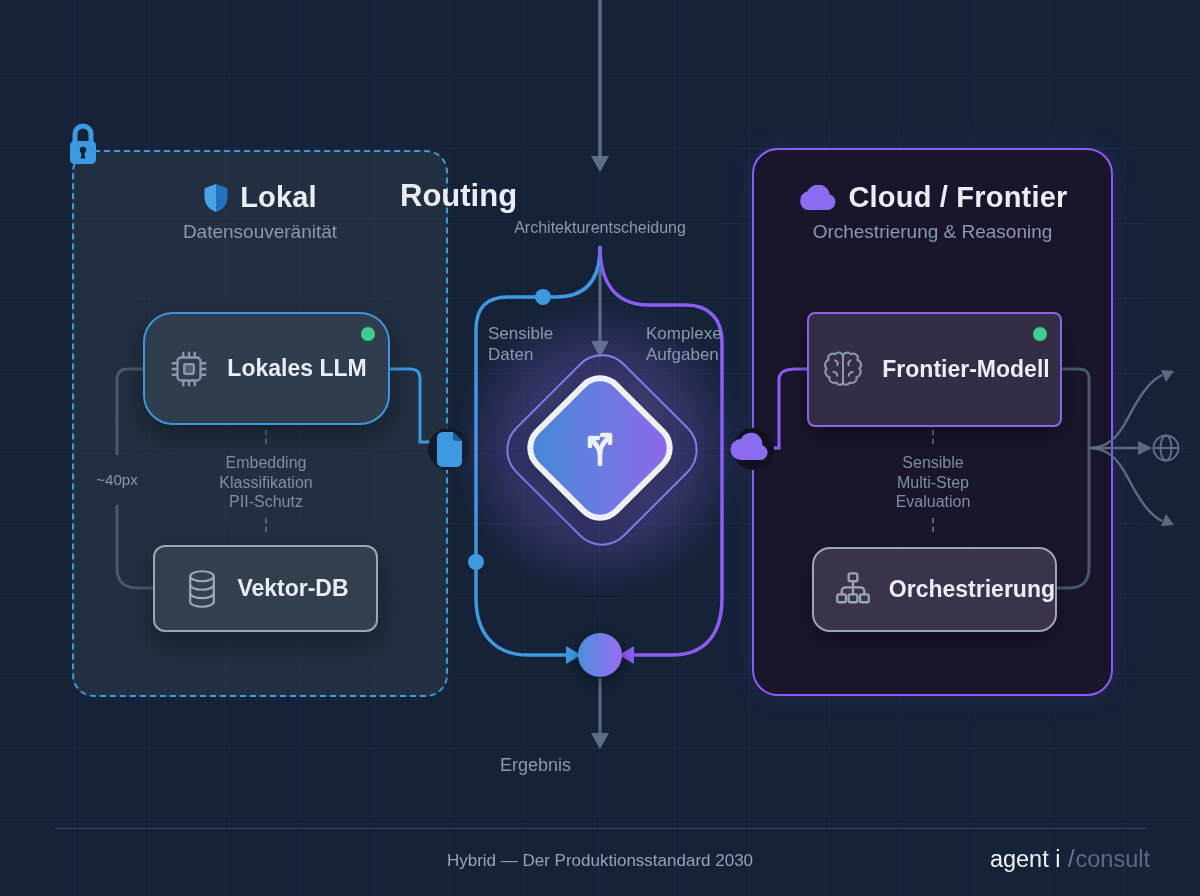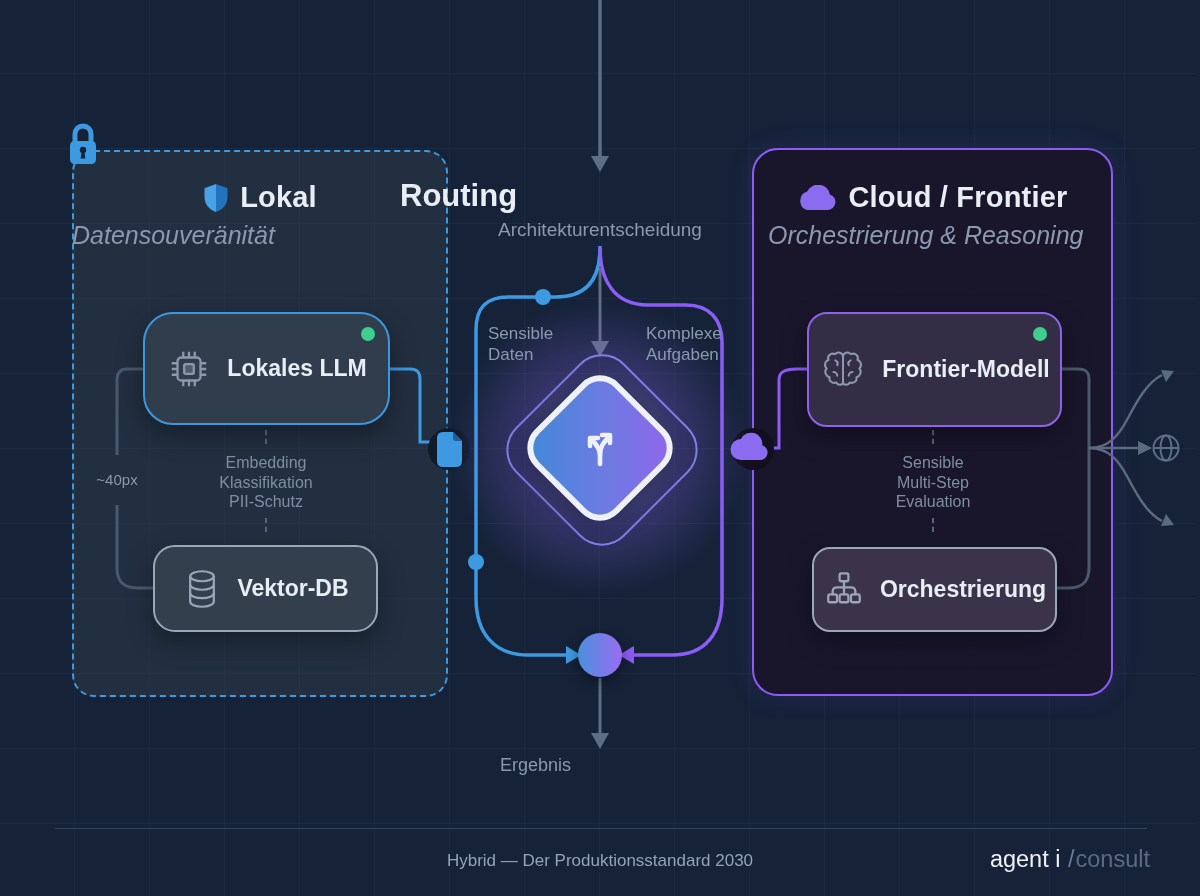--- a/index.html
+++ b/index.html
@@ -21,35 +21,35 @@
     left:72px;top:150px;width:376px;height:547px;border-radius:22px;
     border:2.5px dashed #3d9ae0;background:rgba(52,66,76,0.42);
   }
   .panel-cloud{
     left:752px;top:148px;width:361px;height:548px;border-radius:26px;
     border:2.5px solid #8b5cf6;background:rgba(26,21,42,0.88);
     box-shadow:0 0 28px rgba(139,92,246,0.12);
   }
   .panel-title-row{position:absolute;left:0;right:0;display:flex;align-items:center;justify-content:center;gap:11px;z-index:3;}
   .panel-title{font-size:29px;font-weight:bold;color:#e9eef5;letter-spacing:0.2px;}
-  .panel-subtitle{position:absolute;left:0;right:0;text-align:left;font-size:25px;color:#8a99ad;z-index:3;font-style:italic;}
+  .panel-subtitle{position:absolute;left:0;right:0;text-align:center;font-size:19px;color:#8a99ad;z-index:3;}
   
   .node{
     position:absolute;box-sizing:border-box;z-index:3;display:flex;align-items:center;justify-content:center;gap:15px;
     box-shadow:0 10px 26px rgba(0,0,0,0.35);
   }
   .node-label{font-size:23px;font-weight:bold;color:#e9eef5;}
   .node-llm{left:143px;top:312px;width:247px;height:113px;border-radius:30px;background:#2f3d4c;border:2.5px solid #3e97dd;}
-  .node-db{left:153px;top:545px;width:225px;height:87px;border-radius:22px;background:#343f4e;border:2px solid #9aa7b8;}
-  .node-frontier{left:807px;top:312px;width:255px;height:115px;border-radius:20px;background:#332d45;border:2.5px solid #8f62ea;}
-  .node-orch{left:812px;top:547px;width:245px;height:85px;border-radius:18px;background:#3a3349;border:2px solid #9aa7b8;}
+  .node-db{left:153px;top:545px;width:225px;height:87px;border-radius:12px;background:#343f4e;border:2px solid #9aa7b8;}
+  .node-frontier{left:807px;top:312px;width:255px;height:115px;border-radius:8px;background:#332d45;border:2.5px solid #8f62ea;}
+  .node-orch{left:812px;top:547px;width:245px;height:85px;border-radius:18px;background:#3a3349;border:2px solid #9aa7b8;justify-content:flex-end;}
   .status-dot{position:absolute;top:13px;right:13px;width:14px;height:14px;border-radius:50%;background:#3ecf8e;}
   
   .routing-title{position:absolute;left:400px;top:178px;width:400px;text-align:left;font-size:31px;font-weight:bold;z-index:3;}
-  .routing-subtitle{position:absolute;left:400px;top:219px;width:400px;text-align:center;font-size:19px;color:#8a99ad;z-index:3;}
+  .routing-subtitle{position:absolute;left:400px;top:219px;width:400px;text-align:center;font-size:16px;color:#8a99ad;z-index:3;}
   .branch-label{position:absolute;font-size:17px;line-height:21px;color:#8a99ad;z-index:3;}
   .cap-list{position:absolute;width:220px;text-align:center;font-size:16px;line-height:19.5px;color:#7e8ea0;z-index:3;}
   .size-note{position:absolute;left:84px;top:471px;width:66px;text-align:center;font-size:15px;color:#8b99ac;z-index:3;}
   .tick{position:absolute;width:0;height:14px;border-left:2px dashed #55677f;z-index:2;}
   .result-label{position:absolute;left:500px;top:755px;width:200px;text-align:left;font-size:18px;color:#8a99ad;z-index:3;}
   
   .glow{position:absolute;left:450px;top:298px;width:300px;height:300px;border-radius:50%;z-index:2;
     background:radial-gradient(circle, rgba(205,190,255,0.40) 0%, rgba(145,105,245,0.26) 38%, rgba(139,92,246,0.0) 70%);}
   .diamond-outer{position:absolute;left:525px;top:373px;width:150px;height:150px;border-radius:32px;
     border:2px solid rgba(135,130,240,0.95);transform:rotate(45deg);z-index:3;}
@@ -98,21 +98,21 @@
     <span class="panel-title">Lokal</span>
   </div>
   <div class="panel-subtitle" style="left:72px;width:376px;top:221px;">Datensouveränität</div>
 
   <div class="panel-title-row" style="left:752px;width:361px;top:181px;">
     <svg width="40" height="26" viewBox="0 0 40 26">
       <path d="M10 25 h20.5 a8 8 0 0 0 2.4-15.6 A12 12 0 0 0 10.2 6.6 A9.6 9.6 0 0 0 10 25 Z" fill="#8b6cf0"></path>
     </svg>
     <span class="panel-title">Cloud / Frontier</span>
   </div>
-  <div class="panel-subtitle" style="left:752px;width:361px;top:221px;margin-left:16px;">Orchestrierung &amp; Reasoning</div>
+  <div class="panel-subtitle" style="left:752px;width:361px;top:221px;">Orchestrierung &amp; Reasoning</div>
 
   <svg class="overlay" width="1200" height="896" viewBox="0 0 1200 896">
     <defs>
       <linearGradient id="mg" x1="0" y1="0" x2="1" y2="0">
         <stop offset="0" stop-color="#4a90dd"></stop>
           <stop offset="1" stop-color="#9a6cf2"></stop>
       </linearGradient>
     </defs>
 
     <g stroke="#5d6e85" fill="#5d6e85">

